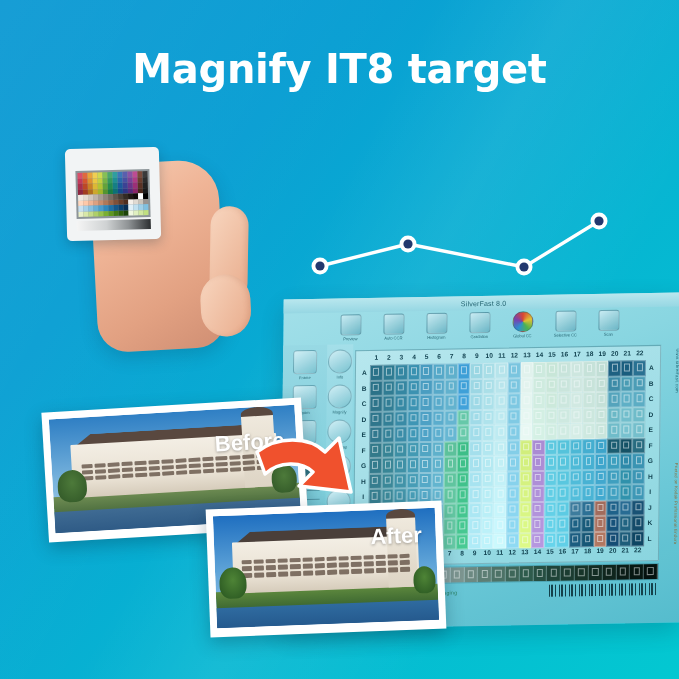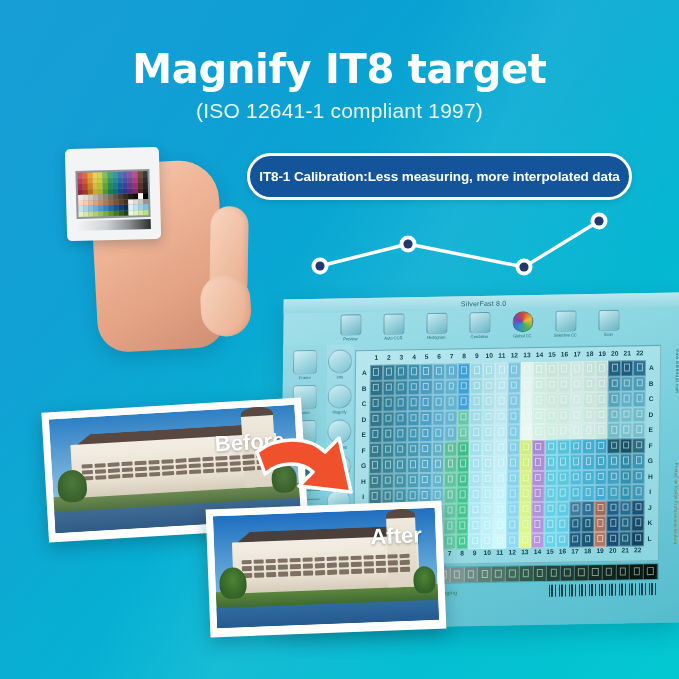--- a/index.html
+++ b/index.html
@@ -282,25 +282,21 @@
 </style>
 </head>
 <body>
 
 <div id="stage">
 
   <div class="bg"></div>
   <div class="bg-sheen"></div>
 
   <div class="title">Magnify IT8 target</div>
-  <div class="subtitle">(ISO 12641-1 compliant 1997)</div>
-
-  <div class="callout">
-    <span>IT8-1 Calibration:Less measuring, more interpolated data</span>
-  </div>
+
 
   <div class="graph">
     <svg width="330" height="95" viewBox="0 0 330 95">
       <polyline id="graph-line" fill="none" stroke="#ffffff" stroke-width="3.4" stroke-linejoin="round" stroke-linecap="round" points="25,66 113,44 229,67 304,21"></polyline>
       <g id="graph-nodes">
           <circle cx="25" cy="66" r="8.5" fill="#ffffff"></circle>
           <circle cx="25" cy="66" r="4.6" fill="#23386e"></circle>
           <circle cx="113" cy="44" r="8.5" fill="#ffffff"></circle>
           <circle cx="113" cy="44" r="4.6" fill="#23386e"></circle>
           <circle cx="229" cy="67" r="8.5" fill="#ffffff"></circle>

